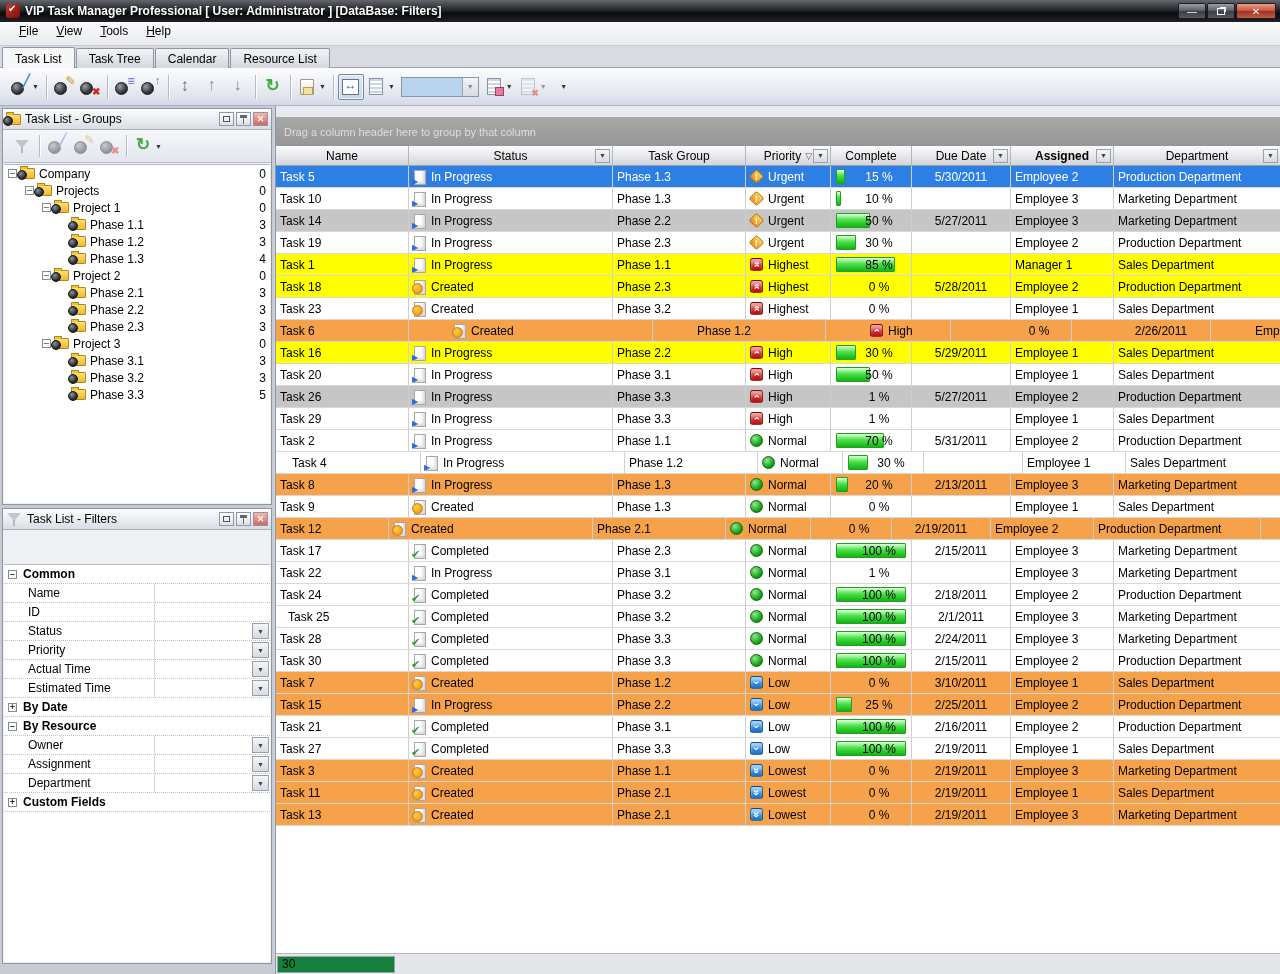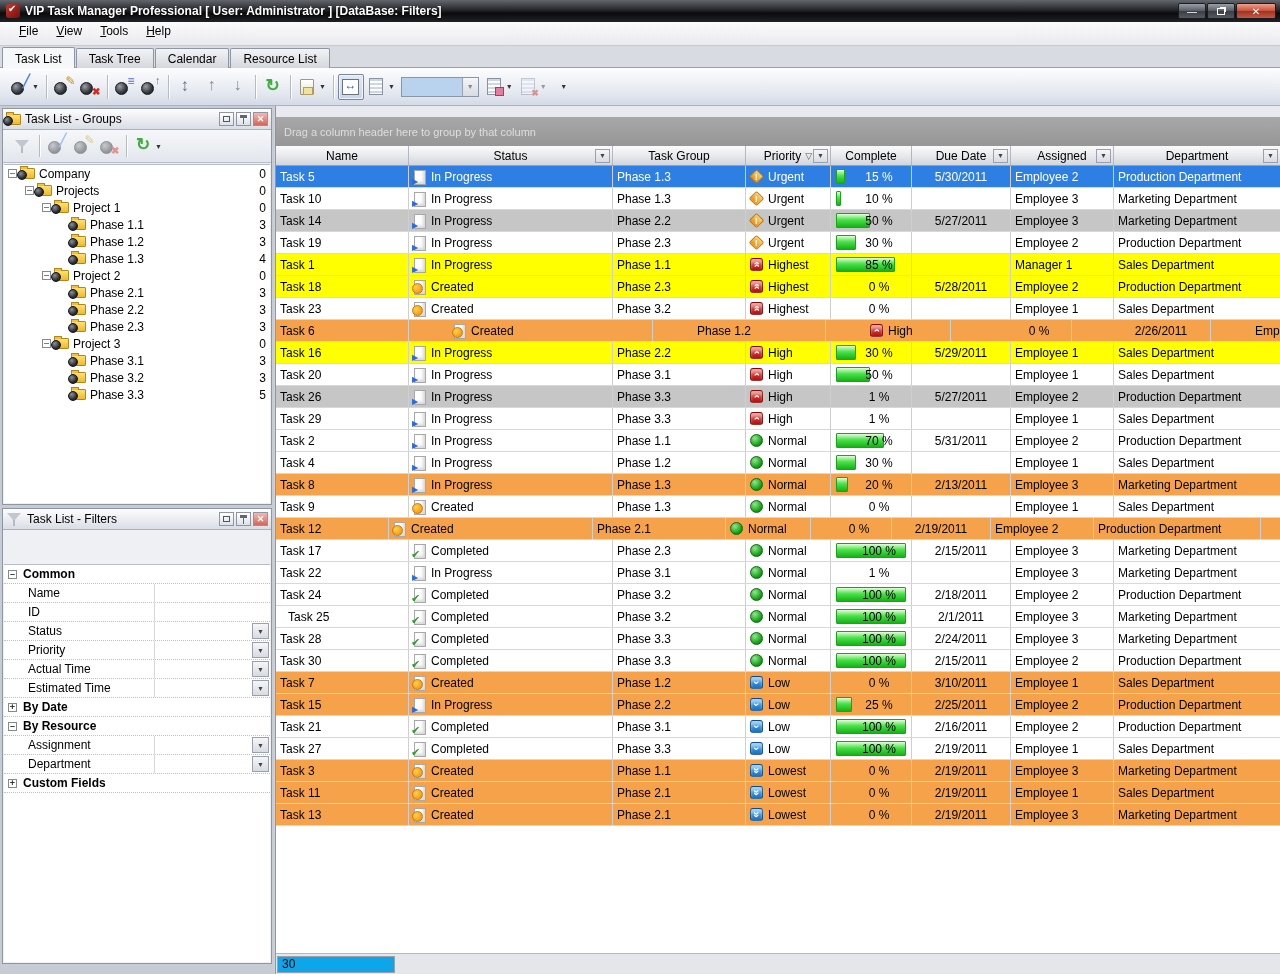--- a/index.html
+++ b/index.html
@@ -127,21 +127,21 @@
   .chev.up { transform:rotate(-90deg); }
   .chev.down { transform:rotate(90deg); }
   .priority-normal-icon { border-radius:50%; background:radial-gradient(circle at 35% 30%, #90e890, #0c9a0c 70%, #067806); border:1px solid #0a6a0a; }
   
   .pbarwrap { position:relative; width:100%; height:100%; display:flex; align-items:center; justify-content:center; }
   .pbar { position:absolute; left:1px; top:3px; bottom:3px; background:linear-gradient(#e2ffd8,#4ae04a 45%,#12b412); border:1px solid #20a020; border-radius:1px; }
   .ptext { position:relative; z-index:1;margin-left:16px; }
   
   .filler { flex:1; background:#fff; }
   .gfoot { height:21px; flex:none; background:#e4e6ea; border-top:1px solid #b2b7c0; display:flex; align-items:center; padding:1px; }
-  .countbox { width:118px; height:17px; background:#0ea5e9; border:1px solid #9aa0ac; display:flex; align-items:center; padding-left:4px; }
+  .countbox { width:118px; height:17px; background:#15803d; border:1px solid #9aa0ac; display:flex; align-items:center; padding-left:4px; }
 </style>
 </head>
 <body>
 
 <div class="window">
 
   <div class="titlebar">
     <span class="logo"></span>
     <span class="t-title">VIP Task Manager Professional [ User: Administrator ] [DataBase: Filters]</span>
     <span class="winbtns">
@@ -404,20 +404,25 @@
             </div>
             <div class="frow section">
               <span class="expbox" style="margin-right: 6px;">+</span>
               <span>By Date</span>
             </div>
             <div class="frow section">
               <span class="expbox" style="margin-right: 6px;">–</span>
               <span>By Resource</span>
             </div>
             <div class="frow field">
+              <span>Owner</span>
+              <span></span>
+              <span class="fdrop">▼</span>
+            </div>
+            <div class="frow field">
               <span>Assignment</span>
               <span></span>
               <span class="fdrop">▼</span>
             </div>
             <div class="frow field">
               <span>Department</span>
               <span></span>
               <span class="fdrop">▼</span>
             </div>
             <div class="frow section">
@@ -448,21 +453,21 @@
             <span class="sortglyph">▽</span>
             <span class="hdrop">▼</span>
           </div>
           <div class="hcell" style="width: 81px; flex: 0 0 auto;">
             <span>Complete</span>
           </div>
           <div class="hcell" style="width: 99px; flex: 0 0 auto;">
             <span>Due Date</span>
             <span class="hdrop">▼</span>
           </div>
-          <div class="hcell" style="width: 103px; flex: 0 0 auto;">
+          <div class="hcell" style="width: 103px; flex: 0 0 auto; font-weight: bold;">
             <span>Assigned</span>
             <span class="hdrop">▼</span>
           </div>
           <div class="hcell" style="width: 167px; flex: 0 0 auto;">
             <span>Department</span>
             <span class="hdrop">▼</span>
           </div>
         </div>
       <div class="rows">
           <div class="row selected" style="background: rgb(46, 127, 228);">
@@ -673,21 +678,21 @@
               <span class="pbarwrap">
                 <span class="pbar" style="width: calc(70% - 2px);"></span>
                 <span class="ptext">70 %</span>
               </span>
             </div>
             <div class="cell center" style="width: 99px; flex: 0 0 auto;">5/31/2011</div>
             <div class="cell" style="width: 103px; flex: 0 0 auto;">Employee 2</div>
             <div class="cell" style="width: 167px; flex: 0 0 auto;">Production Department</div>
           </div>
           <div class="row" style="background: rgb(255, 255, 255);">
-            <div class="cell" style="width: 133px; flex: 0 0 auto;">Task 4</div>
+            <div class="cell" style="width: 133px; flex: 0 0 auto; margin-left: 12px;">Task 4</div>
             <div class="cell" style="width: 204px; flex: 0 0 auto;"><span class="sicon status-in-progress-icon"></span>In Progress</div>
             <div class="cell" style="width: 133px; flex: 0 0 auto;">Phase 1.2</div>
             <div class="cell" style="width: 85px; flex: 0 0 auto;"><span class="picon priority-normal-icon"></span>Normal</div>
             <div class="cell center" style="width: 81px; flex: 0 0 auto;">
               <span class="pbarwrap">
                 <span class="pbar" style="width: calc(30% - 2px);"></span>
                 <span class="ptext">30 %</span>
               </span>
             </div>
             <div class="cell center" style="width: 99px; flex: 0 0 auto;"></div>

